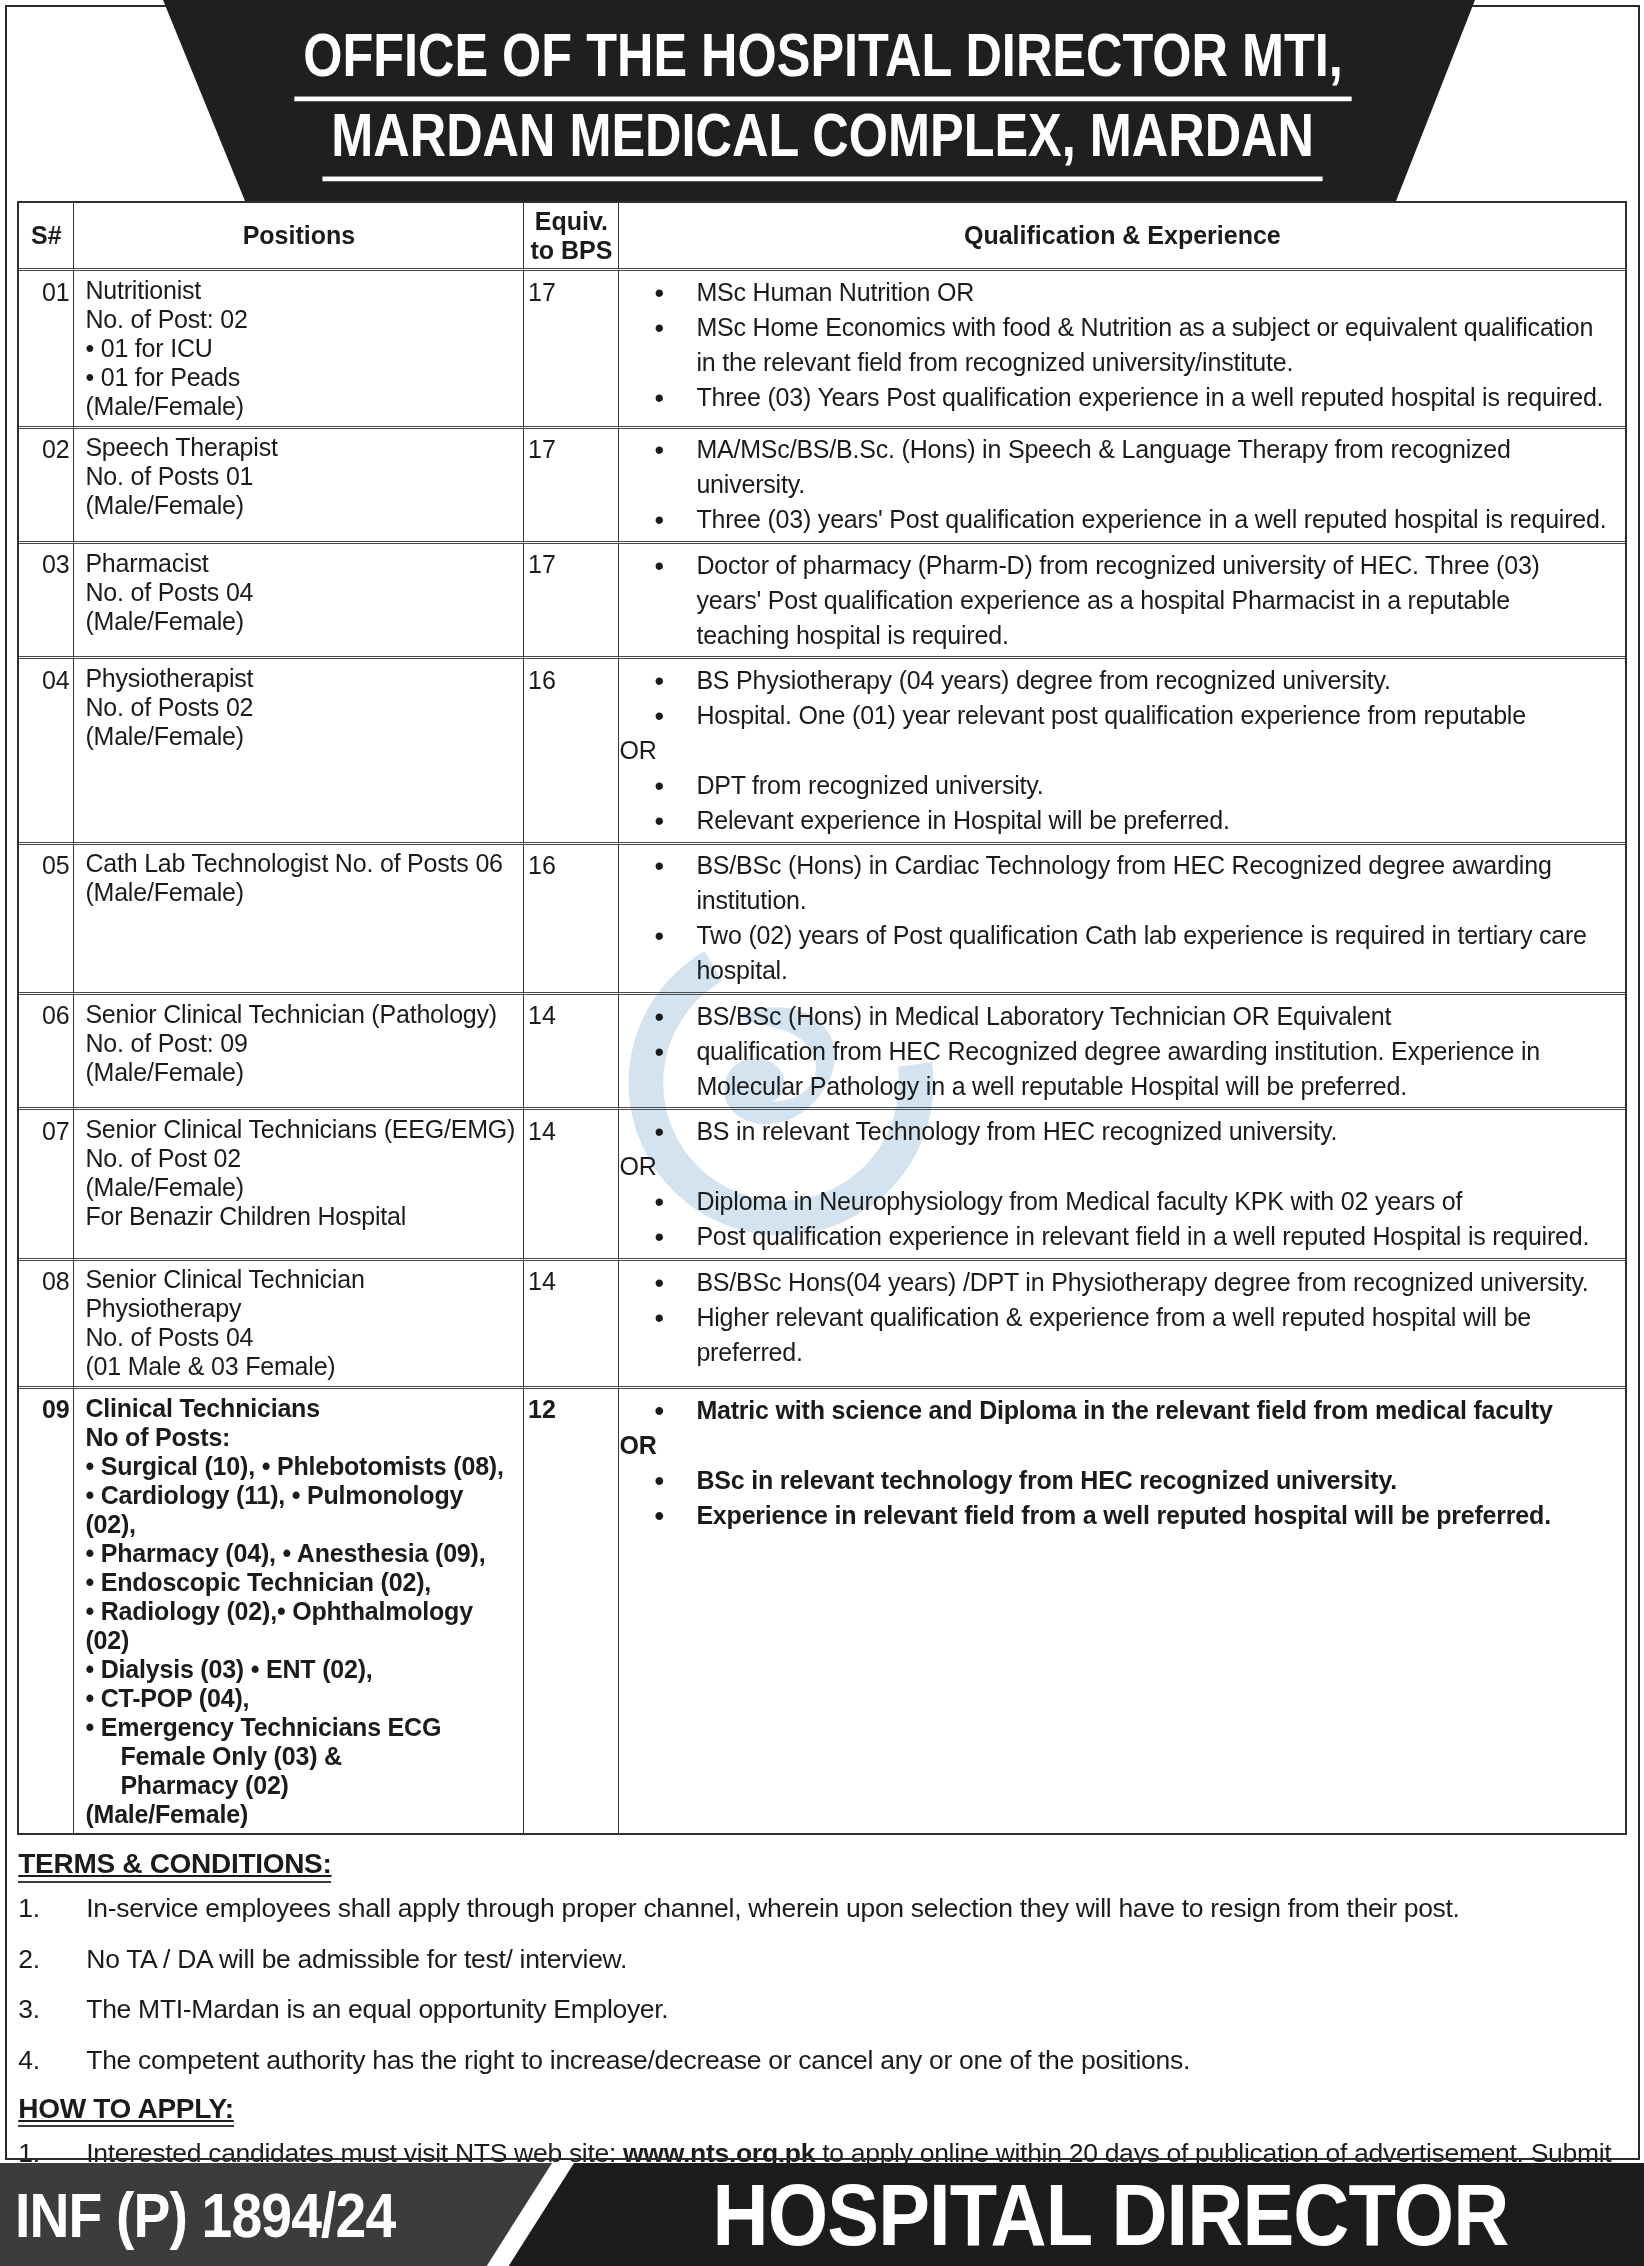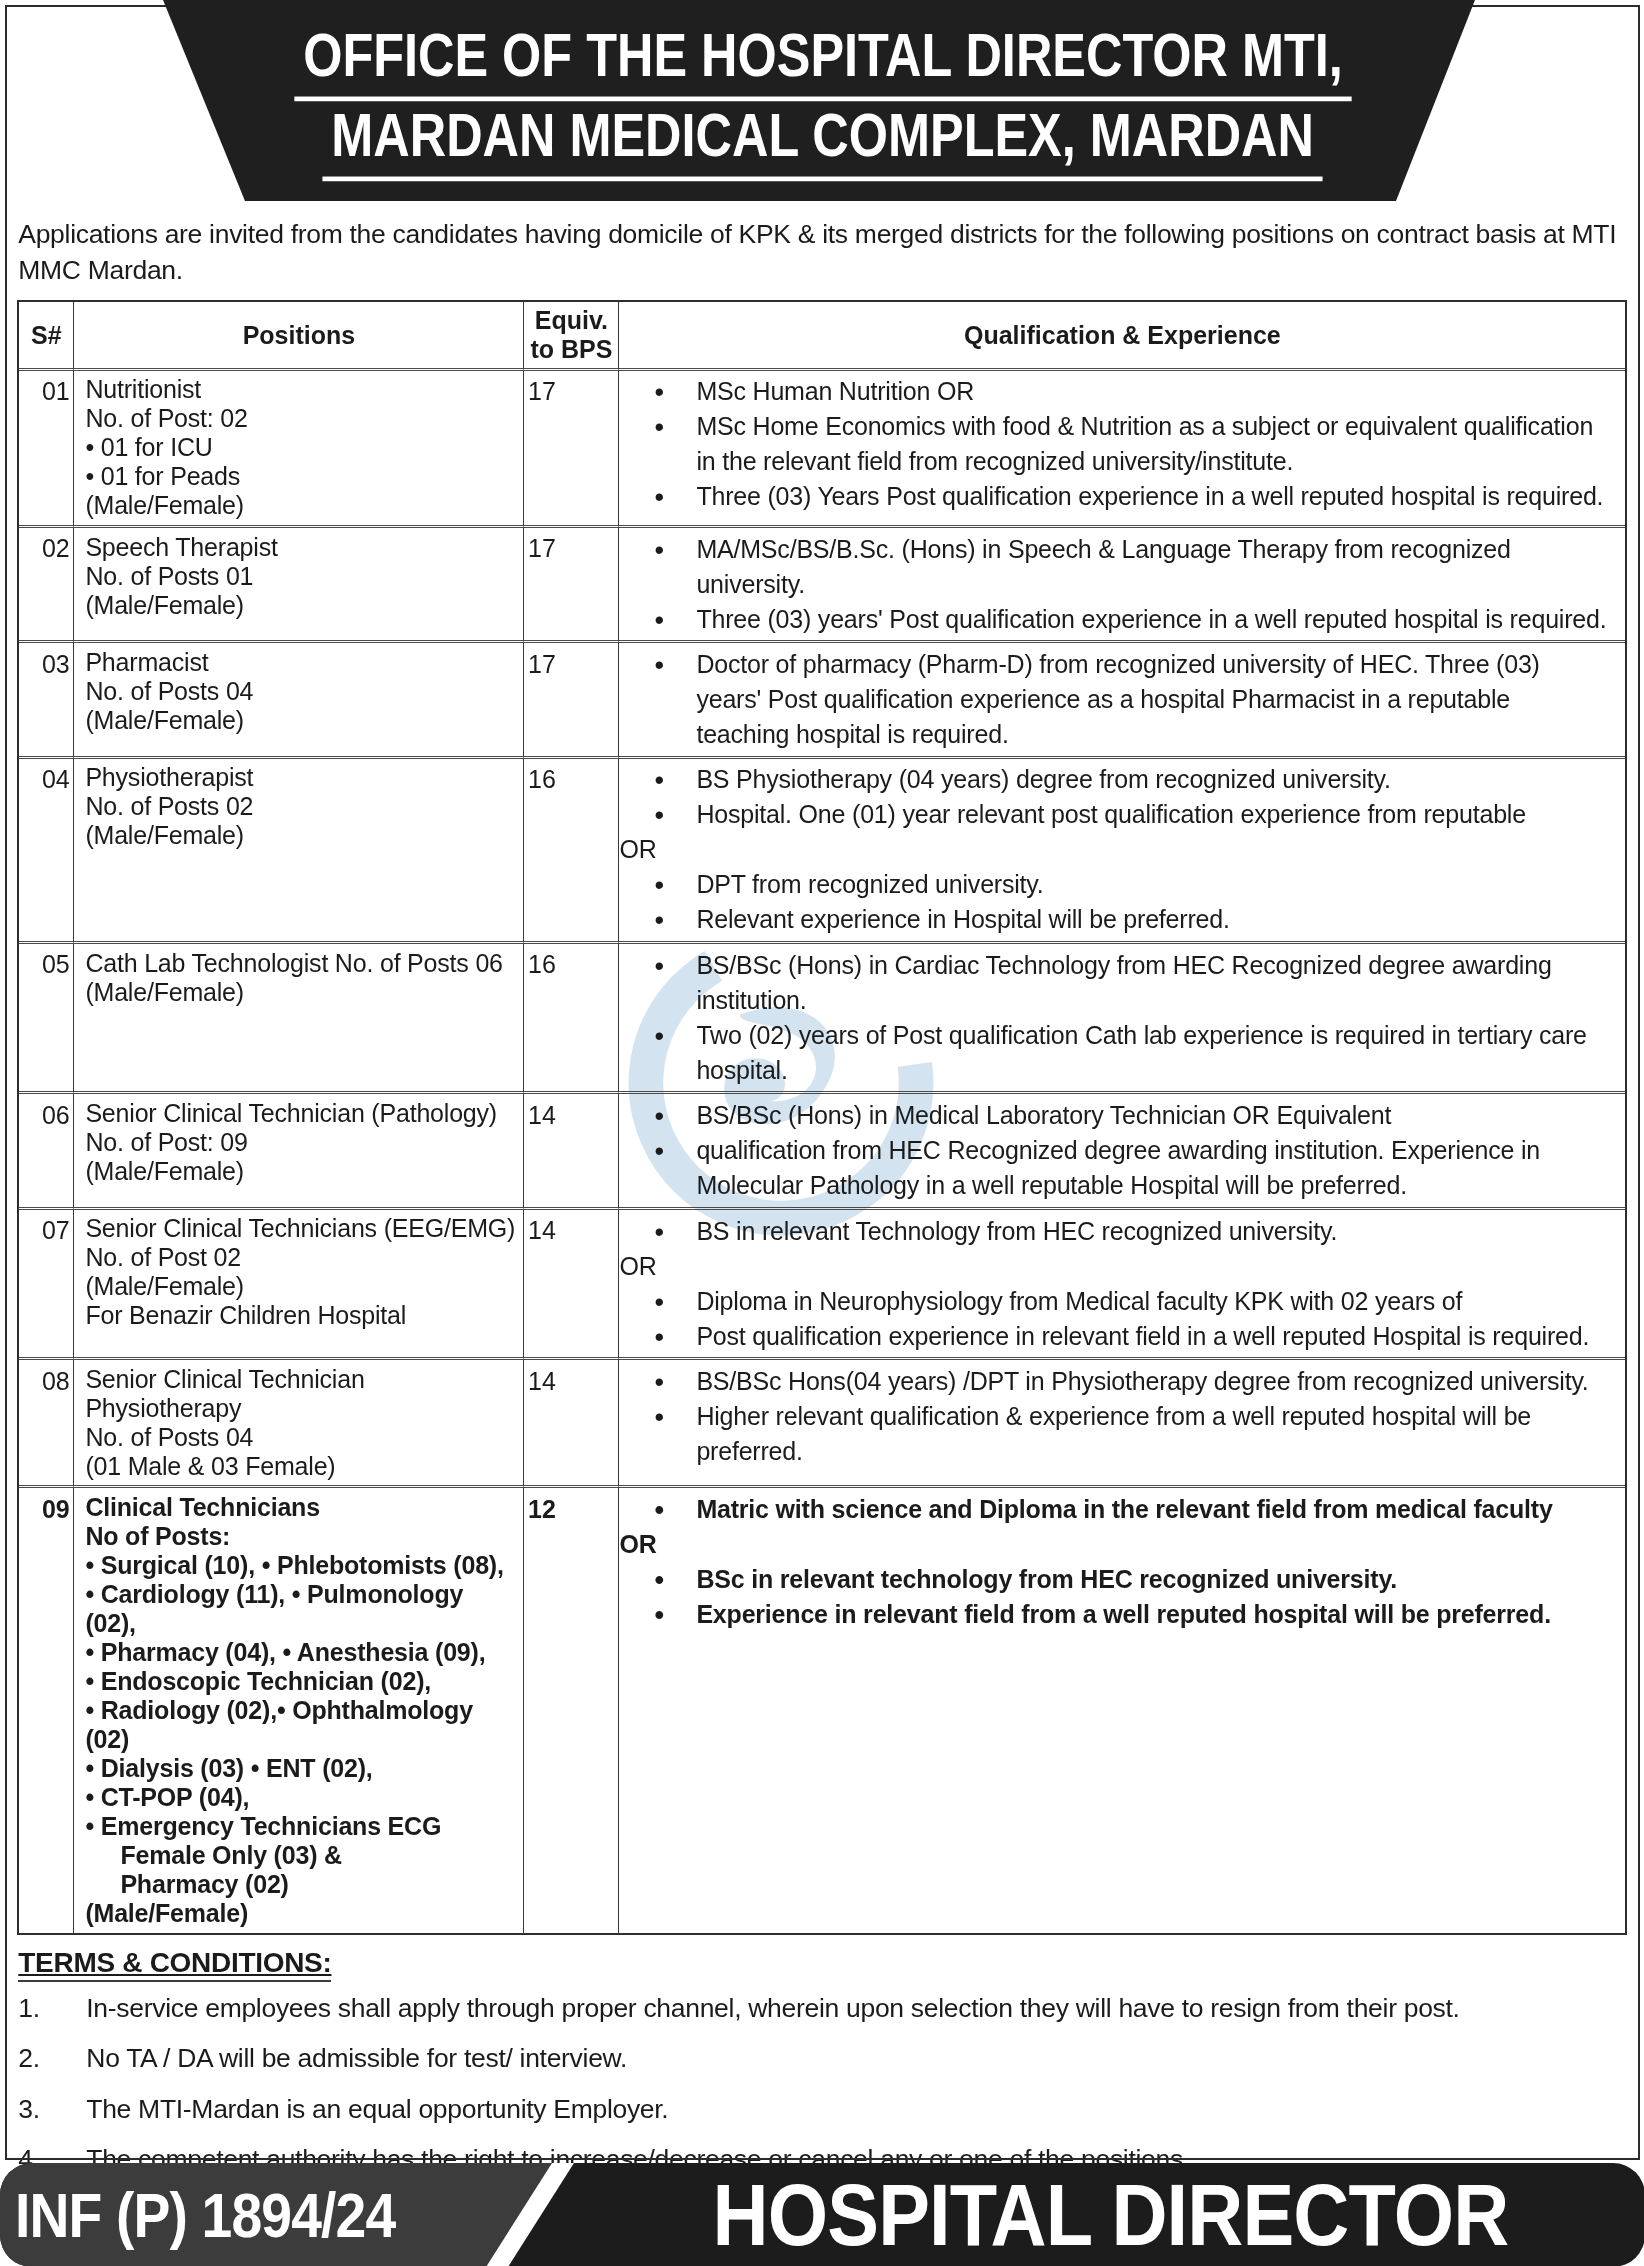--- a/index.html
+++ b/index.html
@@ -50,42 +50,41 @@
   .terms .item { margin-bottom:14.6px; }
   .howto .item { margin-bottom:3.7px; }
   .item .n { width:68px; flex:none; }
   .item .b { flex:1; }
   .item .b b { font-weight:bold; }
 
   
   .watermark { position:absolute; left:603px; top:905px; width:356px; height:356px; z-index:1; opacity:0.5; }
 
   
-  .footer { position:absolute; left:0; right:0; bottom:0; height:104px; background:#1c1c1c; z-index:5; overflow:hidden;border-radius:32px; }
+  .footer { position:absolute; left:0; right:0; bottom:0; height:104px; background:#1c1c1c; z-index:5; overflow:hidden; }
   .footer .leftpanel { position:absolute; left:0; top:0; bottom:0; width:585px; background:#3c3c3c;
                        clip-path:polygon(0 0, 552px 0, 486px 100%, 0 100%); }
   .footer .slash { position:absolute; left:0; top:0; bottom:0; width:603px; background:#fff;
                    clip-path:polygon(552px 0, 574px 0, 508px 100%, 486px 100%); }
   .inf { position:absolute; left:14.6px; top:0; height:104px; display:flex; align-items:center;
          color:#fff; font-size:57px; font-weight:bold; letter-spacing:-0.9px; transform:scale(0.97,1.12); transform-origin:left center; white-space:nowrap; }
   .sig { position:absolute; left:585px; right:9.1px; top:0; height:104px; display:flex; align-items:center; justify-content:center;
          color:#fff; font-size:80px; font-weight:bold; letter-spacing:-0.9px; transform:scale(0.97,1.1); white-space:nowrap; }
 </style>
 </head>
 <body>
 
 <div class="page">
   <div class="frame"></div>
 
   <div class="banner">
     <span class="t">OFFICE OF THE HOSPITAL DIRECTOR MTI,</span>
     <span class="t">MARDAN MEDICAL COMPLEX, MARDAN</span>
   </div>
 
-  <div class="intro">Applications are invited from the candidates having domicile of KPK &amp; its merged districts for the following positions on contract basis at MTI MMC Mardan.</div>
 
   <svg class="watermark" viewBox="0 0 390 390">
     <g fill="none">
       <circle cx="195" cy="195" r="148" stroke="#a9cbe2" stroke-width="38" stroke-dasharray="640 290" stroke-dashoffset="-70" transform="rotate(-35 195 195)"></circle>
       <path d="M150 120 C 230 90, 280 150, 240 205 C 210 250, 150 250, 135 215 C 125 185, 150 160, 180 170 C 205 180, 205 210, 185 215 C 240 215, 250 160, 205 140 C 175 128, 150 130, 150 120 Z" fill="#a9cbe2"></path>
     </g>
   </svg>
 
   <table>
     <colgroup>

